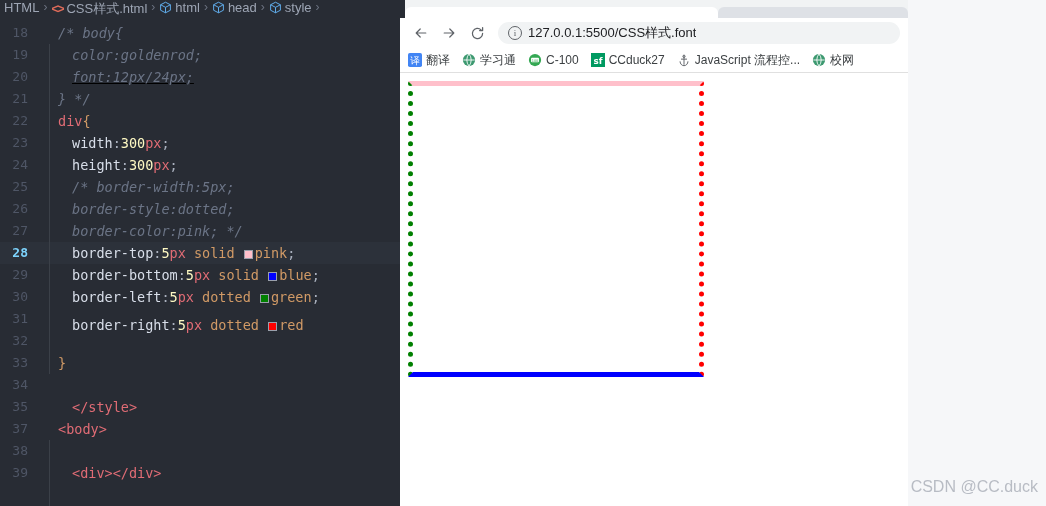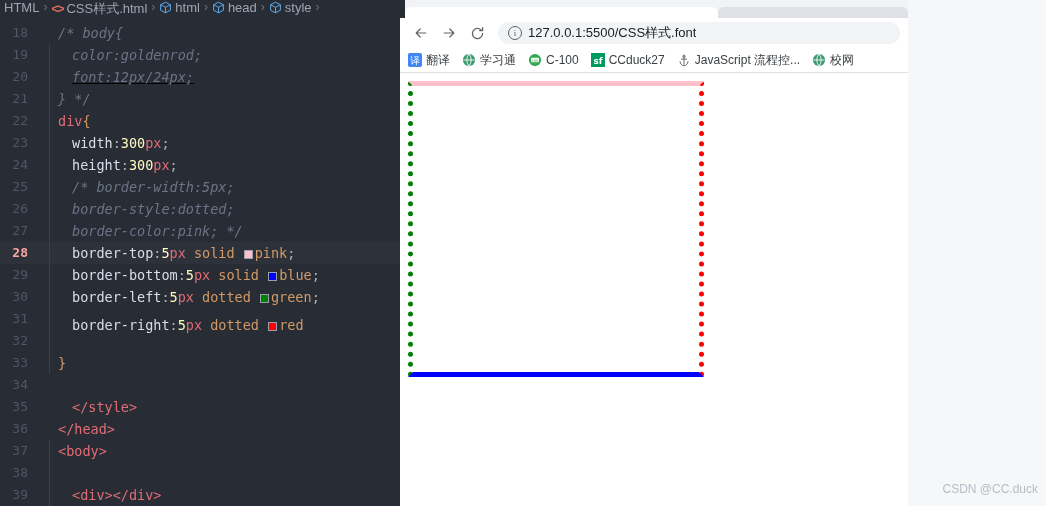--- a/index.html
+++ b/index.html
@@ -71,21 +71,21 @@
   .ln {
     width: 44px;
     min-width: 44px;
     text-align: right;
     padding-right: 16px;
     box-sizing: border-box;
     color: #4f5666;
     font-size: 13px;
     user-select: none;
   }
-  .code-line.active .ln { color: #fca5a5; font-weight: bold; }
+  .code-line.active .ln { color: #7dd3fc; font-weight: bold; }
   .indent-guide {
     position: absolute;
     left: 49px;
     width: 1px;
     background: #3b4048;
   }
   .txt { padding-left: 0; }
 
   
   .t-com   { color: #6b7486; font-style: italic; }
@@ -231,21 +231,21 @@
   #right-bg {
     position: absolute;
     left: 908px; top: 0;
     width: 138px; height: 506px;
     background: #f6f7f9;
   }
   #watermark {
     position: absolute;
     right: 8px;
     bottom: 10px;
-    font-size: 12px;
+    font-size: 16px;
     color: #b8bcc4;
     font-family: "Liberation Sans", sans-serif;
     white-space: nowrap;
   }
 </style>
 </head>
 <body>
 
 <div id="editor-pane">
 
@@ -305,21 +305,20 @@
       <div class="code-line"><span class="ln">26</span><span class="txt" style="padding-left: 28px;"><span class="t-com">border-style:dotted;</span></span></div>
       <div class="code-line"><span class="ln">27</span><span class="txt" style="padding-left: 28px;"><span class="t-com">border-color:pink; */</span></span></div>
       <div class="code-line active"><span class="ln">28</span><span class="txt" style="padding-left: 28px;"><span class="t-prop">border-top</span><span class="t-punc">:</span><span class="t-num">5</span><span class="t-unit">px</span><span class="t-val"> solid </span><span class="swatch" style="background: rgb(255, 192, 203);"></span><span class="t-val">pink</span><span class="t-punc">;</span></span></div>
       <div class="code-line"><span class="ln">29</span><span class="txt" style="padding-left: 28px;"><span class="t-prop">border-bottom</span><span class="t-punc">:</span><span class="t-num">5</span><span class="t-unit">px</span><span class="t-val"> solid </span><span class="swatch" style="background: rgb(0, 0, 255);"></span><span class="t-val">blue</span><span class="t-punc">;</span></span></div>
       <div class="code-line"><span class="ln">30</span><span class="txt" style="padding-left: 28px;"><span class="t-prop">border-left</span><span class="t-punc">:</span><span class="t-num">5</span><span class="t-unit">px</span><span class="t-val"> dotted </span><span class="swatch" style="background: rgb(0, 128, 0);"></span><span class="t-val">green</span><span class="t-punc">;</span></span></div>
       <div class="code-line"><span class="ln">31</span><span class="txt" style="padding-left: 28px; margin-top: 12px;"><span class="t-prop">border-right</span><span class="t-punc">:</span><span class="t-num">5</span><span class="t-unit">px</span><span class="t-val"> dotted </span><span class="swatch" style="background: rgb(255, 0, 0);"></span><span class="t-val">red</span></span></div>
       <div class="code-line"><span class="ln">32</span><span class="txt" style="padding-left: 0px;"></span></div>
       <div class="code-line"><span class="ln">33</span><span class="txt" style="padding-left: 14px;"><span class="t-brace">}</span></span></div>
       <div class="code-line"><span class="ln">34</span><span class="txt" style="padding-left: 0px;"></span></div>
       <div class="code-line"><span class="ln">35</span><span class="txt" style="padding-left: 28px;"><span class="t-tag">&lt;/style&gt;</span></span></div>
-      <div class="code-line"><span class="ln">36</span><span class="txt" style="padding-left: 14px;"><span class="t-tag">&lt;/head&gt;</span></span></div>
       <div class="code-line"><span class="ln">37</span><span class="txt" style="padding-left: 14px;"><span class="t-tag">&lt;body&gt;</span></span></div>
       <div class="code-line"><span class="ln">38</span><span class="txt" style="padding-left: 0px;"></span></div>
       <div class="code-line"><span class="ln">39</span><span class="txt" style="padding-left: 28px;"><span class="t-tag">&lt;div&gt;&lt;/div&gt;</span></span></div>
     </div>
 </div>
 
 <div id="browser">
 
   <div id="tabstrip">
     <div class="tab-left-edge"></div>

